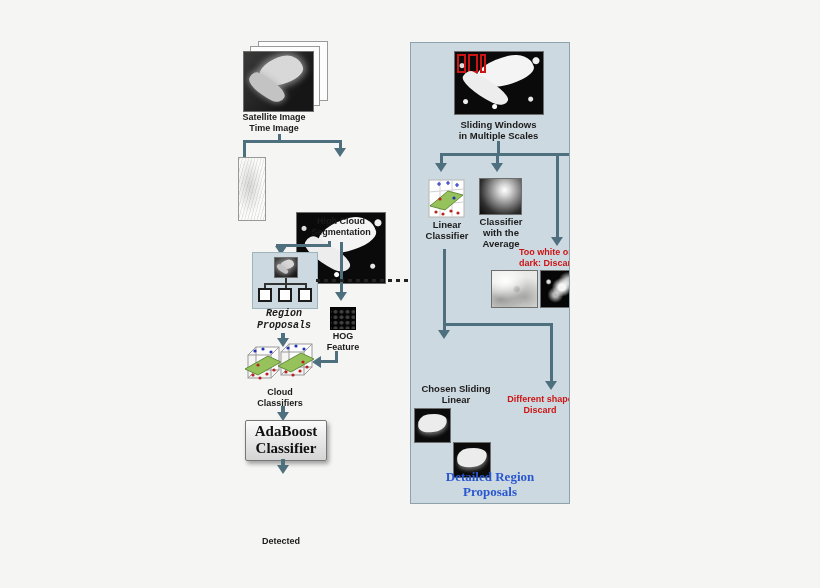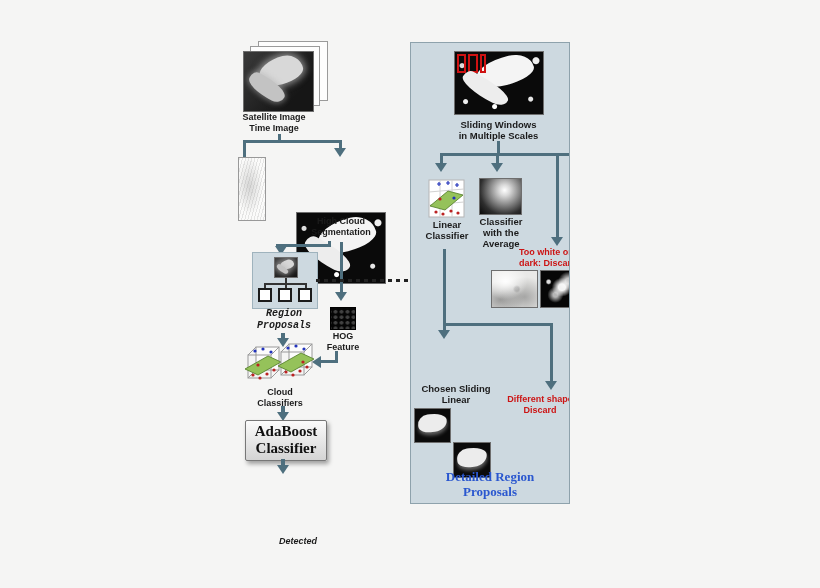--- a/index.html
+++ b/index.html
@@ -174,21 +174,21 @@
   <div class="vl" style="left:281px;top:406px;width:4px;height:7px;"></div>
   <div class="ah-down" style="left:277px;top:412px;"></div>
 
   <div class="adabox" style="left:245px;top:420px;width:80px;height:37px;">
     <span style="display:block;">AdaBoost</span>
     <span style="display:block;">Classifier</span>
   </div>
   <div class="vl" style="left:281px;top:459px;width:4px;height:7px;"></div>
   <div class="ah-down" style="left:277px;top:465px;"></div>
 
-  <div class="lbl" style="left:258px;top:536px;width:80px;font-style:italic;">
+  <div class="lbl" style="left:241px;top:536px;width:80px;">
     <span>Detected</span>
   </div>
 
   <div class="panel" style="left:410px;top:42px;width:158px;height:460px;">
 
     <div class="img cloud-binary" style="left:43px;top:8px;width:90px;height:64px;">
       <div class="redrect" style="left:2px;top:2px;width:9px;height:19px;"></div>
       <div class="redrect" style="left:13px;top:2px;width:10px;height:19px;"></div>
       <div class="redrect" style="left:25px;top:2px;width:6px;height:19px;"></div>
     </div>

